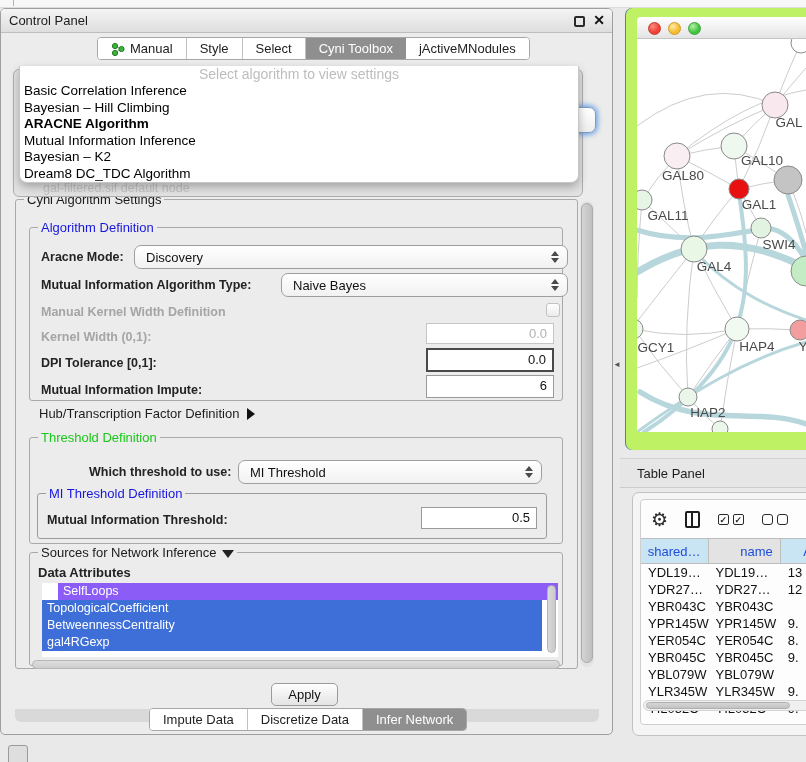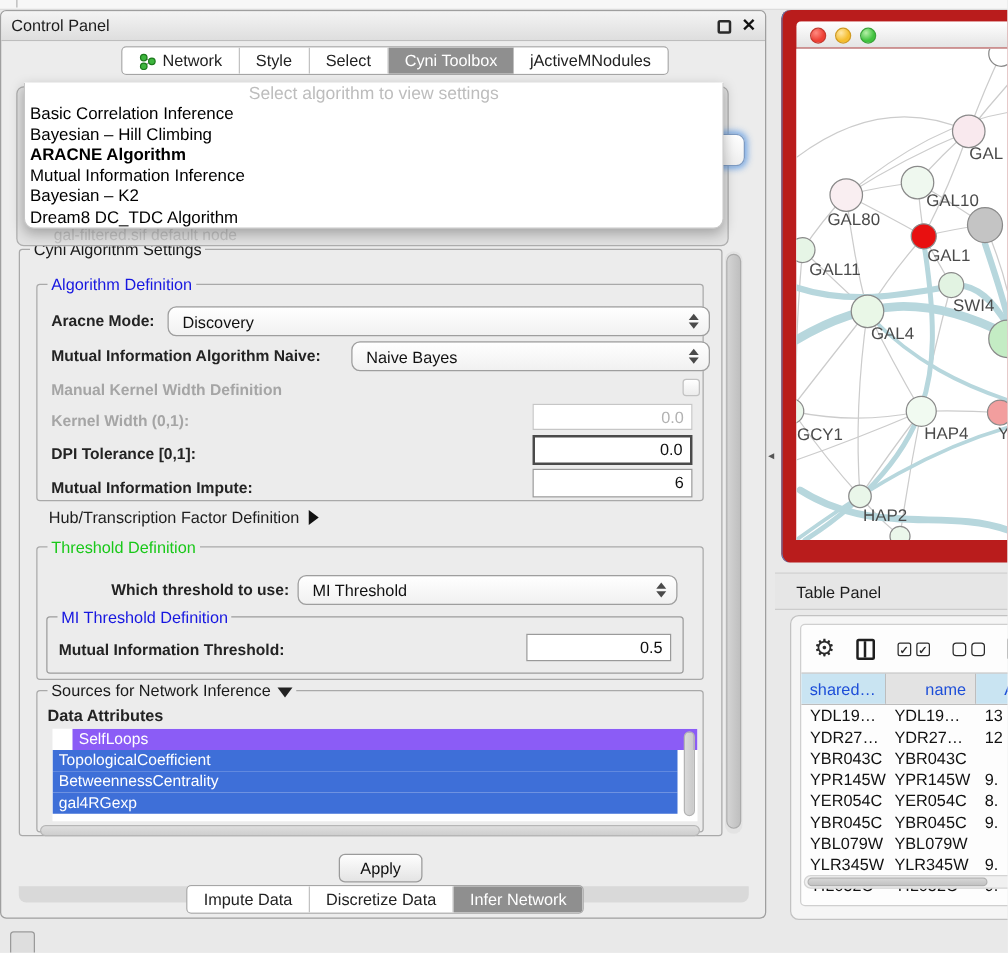--- a/index.html
+++ b/index.html
@@ -63,21 +63,21 @@
   .main-scroll { position:absolute; left:579px; top:192px; width:14px; height:466px; background:#e3e3e3; border-radius:7px; }
   .main-scroll .thumb { position:absolute; left:1px; top:2px; width:12px; height:460px; background:linear-gradient(90deg,#d4d4d4,#bfbfbf); border:1px solid #ababab; border-radius:7px; }
 
   .apply-btn { position:absolute; left:270px; top:674px; width:67px; height:23px; background:linear-gradient(#fefefe,#e4e4e4); border:1px solid #9b9b9b; border-radius:5px; font-size:13px; text-align:center; line-height:21px; color:#111; }
   .bottom-band { position:absolute; left:14px; top:700px; width:584px; height:13px; background:#d9d9d9; border-radius:0 0 6px 6px; }
 
   
   .mini-icon { position:absolute; left:8px; top:745px; width:20px; height:20px; border:1px solid #9a9a9a; background:#dedede; border-radius:3px; }
 
   
-  .net-window { position:absolute; left:625px; top:8px; width:181px; height:442px; background:#b91c1c; border-radius:7px 0 0 7px; box-shadow:inset 1px 0 0 #5e7cb4; }
+  .net-window { position:absolute; left:625px; top:8px; width:181px; height:442px; background:#bef264; border-radius:7px 0 0 7px; box-shadow:inset 1px 0 0 #5e7cb4; }
   .net-titlebar { position:absolute; left:12px; top:9px; right:0; height:22px; background:linear-gradient(#ffffff,#e4e4e4); border-radius:4px 0 0 0; border-bottom:1px solid #c4c4c4; }
   .tl { position:absolute; top:5px; width:13px; height:13px; border-radius:50%; }
   .tl.red { left:11px; background:radial-gradient(circle at 35% 30%, #ff8a80, #ee4035 60%); border:1px solid #c43a30; }
   .tl.yellow { left:31px; background:radial-gradient(circle at 35% 30%, #ffe caa, #f7bf2f 60%); border:1px solid #cf9a22; background:radial-gradient(circle at 35% 30%, #ffe8a8, #f5bd2e 60%); }
   .tl.green { left:51px; background:radial-gradient(circle at 35% 30%, #b6f0a8, #41c33f 60%); border:1px solid #3aa339; }
   .net-canvas { position:absolute; left:12px; top:31px; width:169px; height:393px; background:#fff; overflow:hidden; }
 
   
   .tp-header { position:absolute; left:620px; top:458px; width:186px; height:30px; background:#e6e6e6; border-top:1px solid #d2d2d2; border-bottom:1px solid #cccccc; }
   .tp-title { position:absolute; left:17px; top:7px; font-size:13px; color:#1d1d1d; }
@@ -122,21 +122,21 @@
 
     <div class="tabbar" style="left:96px; top:28px;" id="top-tabs">
         <div class="tab">
           <svg width="14" height="14" class="net-ic">
             <line x1="4" y1="4" x2="10" y2="7" stroke="#999"></line>
             <line x1="4" y1="11" x2="10" y2="7" stroke="#999"></line>
             <circle cx="4" cy="4" r="2.6" fill="#3db53d" stroke="#1d7a1d"></circle>
             <circle cx="4" cy="11" r="2.6" fill="#3db53d" stroke="#1d7a1d"></circle>
             <circle cx="10.5" cy="7" r="2.6" fill="#3db53d" stroke="#1d7a1d"></circle>
           </svg>
-          <span>Network</span>
+          <span>Manual</span>
         </div>
         <div class="tab">
           <span>Style</span>
         </div>
         <div class="tab">
           <span>Select</span>
         </div>
         <div class="tab selected">
           <span>Cyni Toolbox</span>
         </div>
@@ -170,21 +170,21 @@
         <span class="legend" style="color:#1717e0;">Algorithm Definition</span>
       </div>
       <span class="lbl" style="left:26px; top:51px;">Aracne Mode:</span>
       <div class="combo" style="left:119px; top:46px; width:434px;">
         <span class="cval">Discovery</span>
         <span class="arrows">
             <span class="tri-up"></span>
             <span class="tri-dn"></span>
           </span>
       </div>
-      <span class="lbl" style="left:26px; top:79px;">Mutual Information Algorithm Naive:</span>
+      <span class="lbl" style="left:26px; top:79px;">Mutual Information Algorithm Type:</span>
       <div class="combo" style="left:266px; top:74px; width:287px;">
         <span class="cval">Naive Bayes</span>
         <span class="arrows">
             <span class="tri-up"></span>
             <span class="tri-dn"></span>
           </span>
       </div>
       <span class="lbl disabled" style="left:26px; top:106px;">Manual Kernel Width Definition</span>
       <span class="cbx" style="left:531px; top:104px;"></span>
       <span class="lbl disabled" style="left:26px; top:131px;">Kernel Width (0,1):</span>

